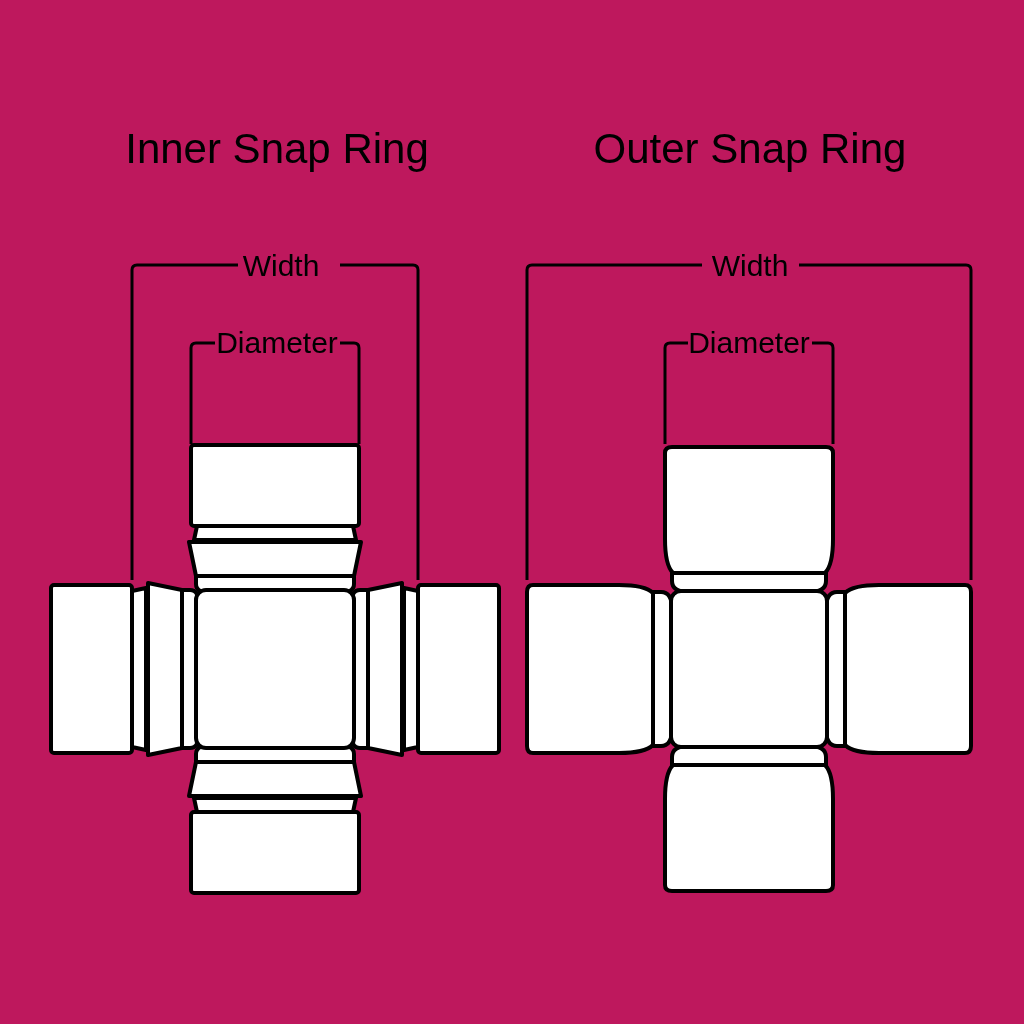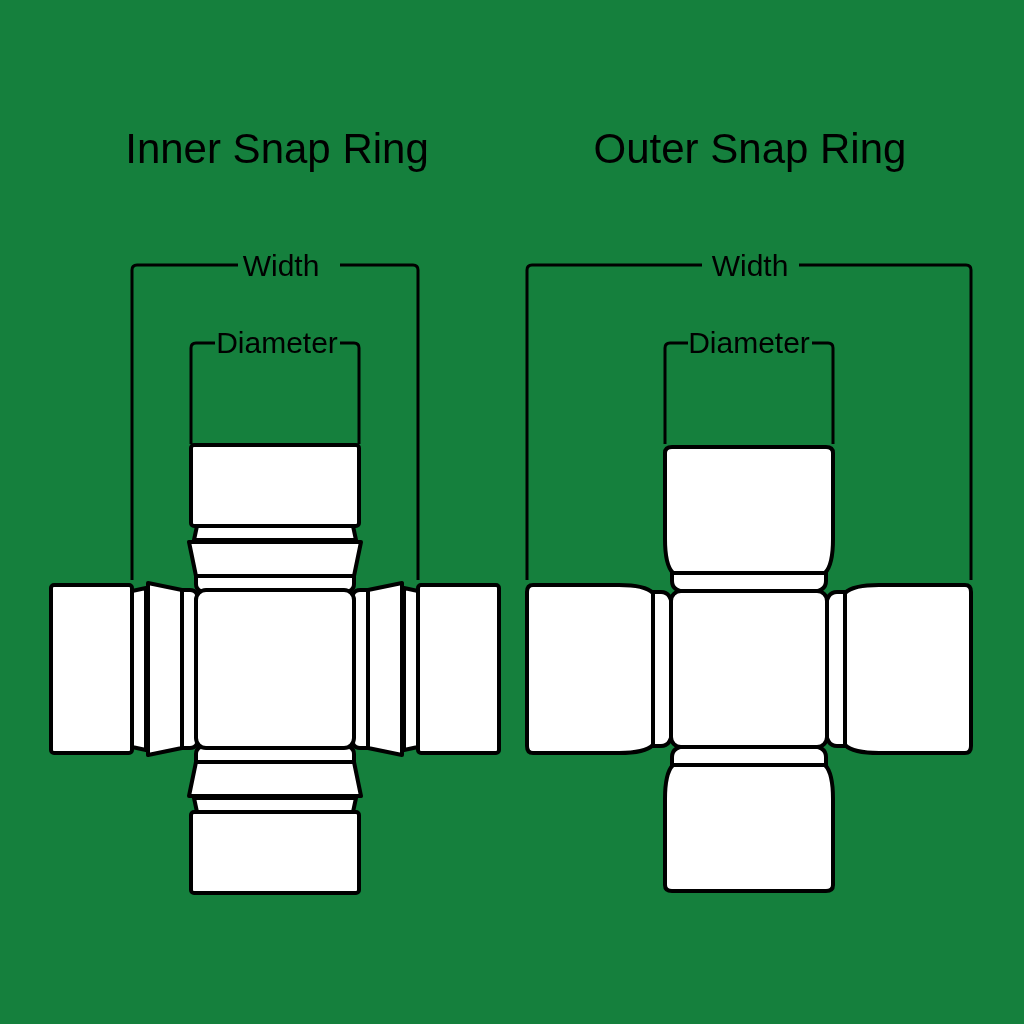--- a/index.html
+++ b/index.html
@@ -4,21 +4,21 @@
 <style>
   html, body {
     margin: 0;
     padding: 0;
     background: #ffffff;
   }
   .canvas {
     position: relative;
     width: 1024px;
     height: 1024px;
-    background: #15803d;
+    background: #be185d;
     overflow: hidden;
     font-family: "Liberation Sans", sans-serif;
   }
   svg text {
     fill: #000000;
     text-anchor: middle;
   }
   .title-text {
     font-size: 42px;
     letter-spacing: 0px;

